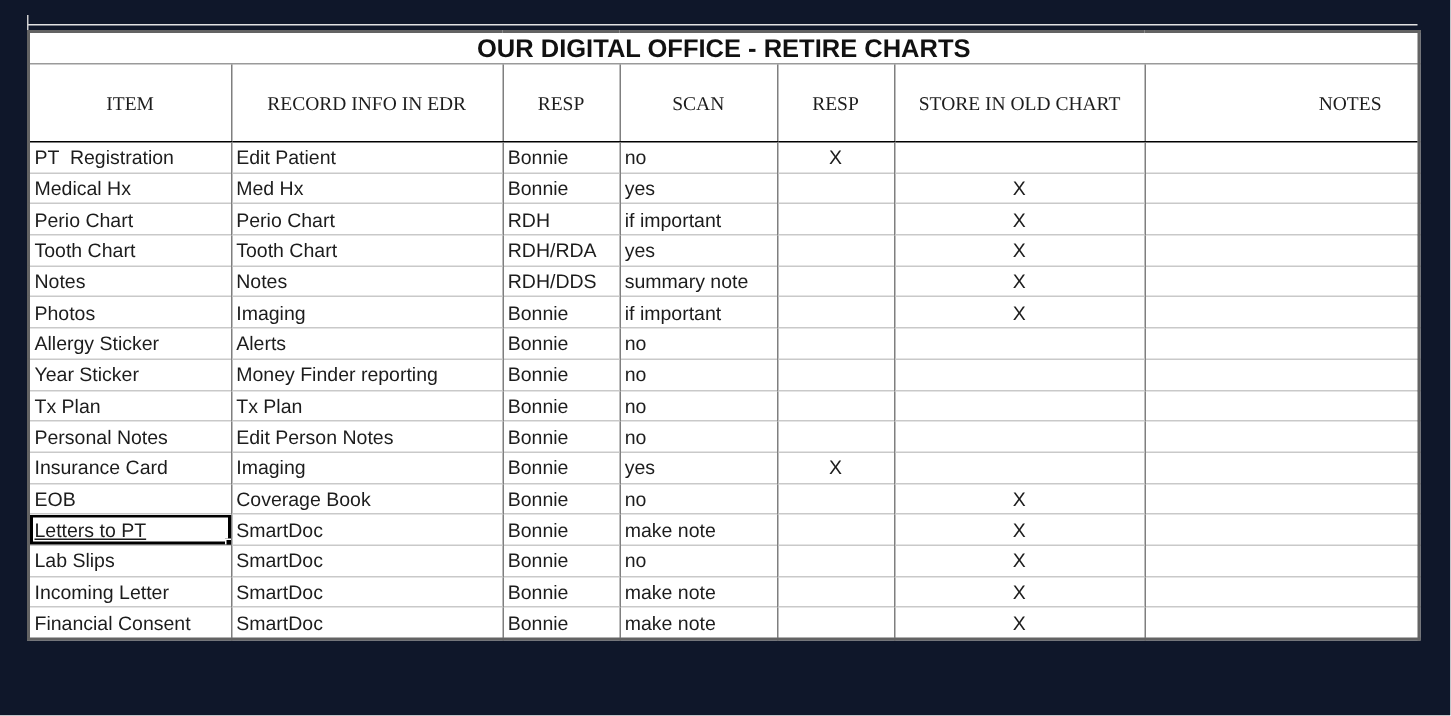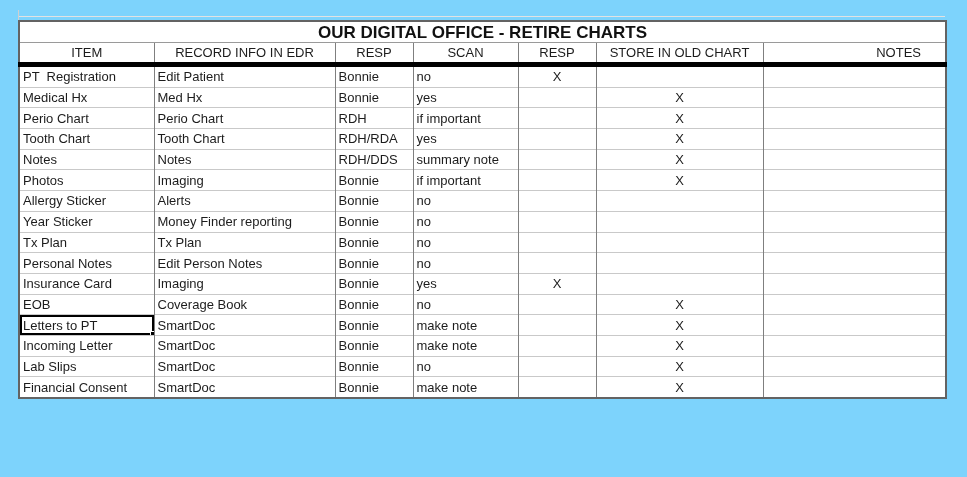--- a/index.html
+++ b/index.html
@@ -1,19 +1,19 @@
 <!DOCTYPE html>
 <html><head>
 <meta charset="utf-8">
 <style>
   html,body{margin:0;padding:0;background:#ffffff;}
   .canvas{
     position:relative;
     width:967px;height:477px;
-    background:#7dd3fc;
+    background:#0f172a;
     font-family:"Liberation Sans", sans-serif;
     overflow:hidden;
   }
   
   .pre-line{position:absolute;left:18px;top:16px;width:927px;height:1px;background:#e2e2e2;}
   .pre-stub{position:absolute;left:18px;top:10px;width:1px;height:10px;background:#cfcfcf;}
 
   table.sheet{
     position:absolute;left:18px;top:20px;
     width:927px;
@@ -36,37 +36,39 @@
     height:20px;
     padding:0;
     text-align:center;
     font-weight:bold;
     font-size:17px;
     color:#111111;
     border-bottom:1px solid #9a9a9a;
   }
   .header-row th{
     height:19px;
-    padding:0;
+    padding:16px;
     text-align:center;
     border-left:1px solid #7f7f7f;
-    border-bottom:5px solid #000000;
+    border-bottom:1px solid #000000;
+    font-family:Liberation Serif, serif;
   }
   .header-row th:first-child{border-left:none;}
   .header-row th.h-notes{text-align:right;padding-right:24px;}
   tbody.body-rows td{
     height:19.7px;
     border-left:1px solid #7f7f7f;
     border-top:1px solid #c9c9c9;
   }
   tbody.body-rows td:first-child{border-left:none;}
   td.c-shred, td.c-store{text-align:center;padding:0;}
   td.selected{
     position:relative;
     box-shadow:inset 0 0 0 2px #000000;
+    text-decoration:underline;
   }
   td.selected::after{  
     content:"";
     position:absolute;
     right:-3px;bottom:-3px;
     width:5px;height:5px;
     background:#000000;
     border:1px solid #ffffff;
     z-index:2;
   }
@@ -214,33 +216,33 @@
         <tr>
           <td class="c-item selected">Letters to PT</td>
           <td class="c-record">SmartDoc</td>
           <td class="c-resp">Bonnie</td>
           <td class="c-scan">make note</td>
           <td class="c-shred"></td>
           <td class="c-store">X</td>
           <td class="c-notes"></td>
         </tr>
         <tr>
+          <td class="c-item">Lab Slips</td>
+          <td class="c-record">SmartDoc</td>
+          <td class="c-resp">Bonnie</td>
+          <td class="c-scan">no</td>
+          <td class="c-shred"></td>
+          <td class="c-store">X</td>
+          <td class="c-notes"></td>
+        </tr>
+        <tr>
           <td class="c-item">Incoming Letter</td>
           <td class="c-record">SmartDoc</td>
           <td class="c-resp">Bonnie</td>
           <td class="c-scan">make note</td>
-          <td class="c-shred"></td>
-          <td class="c-store">X</td>
-          <td class="c-notes"></td>
-        </tr>
-        <tr>
-          <td class="c-item">Lab Slips</td>
-          <td class="c-record">SmartDoc</td>
-          <td class="c-resp">Bonnie</td>
-          <td class="c-scan">no</td>
           <td class="c-shred"></td>
           <td class="c-store">X</td>
           <td class="c-notes"></td>
         </tr>
         <tr>
           <td class="c-item">Financial Consent</td>
           <td class="c-record">SmartDoc</td>
           <td class="c-resp">Bonnie</td>
           <td class="c-scan">make note</td>
           <td class="c-shred"></td>

